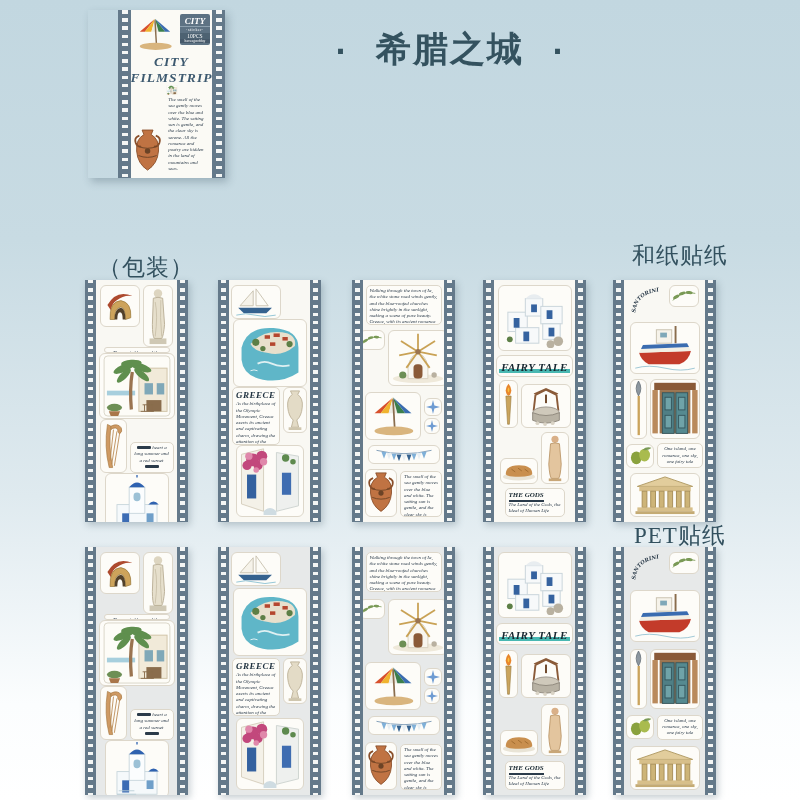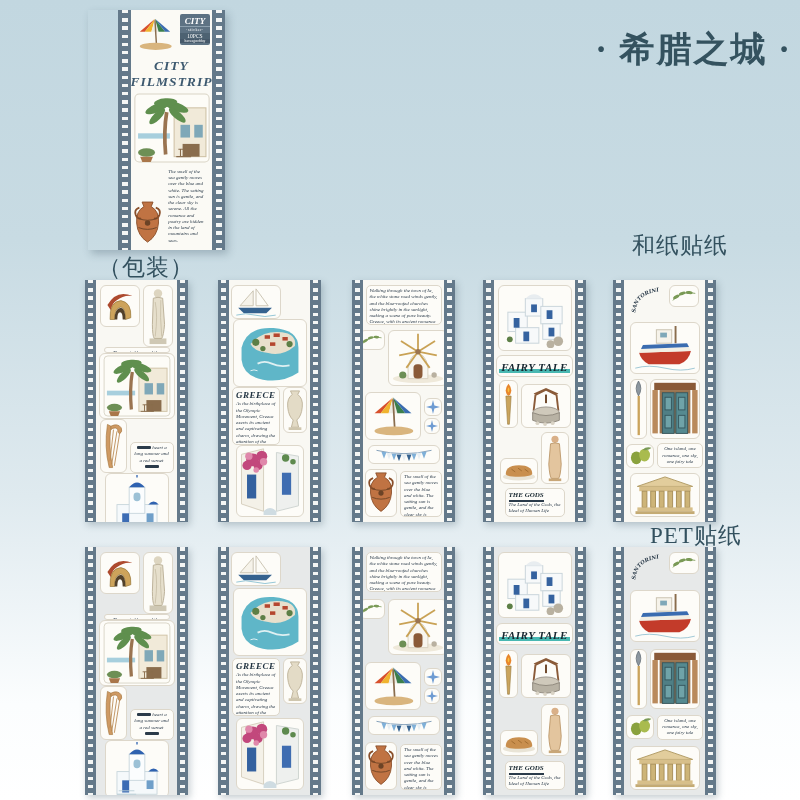--- a/index.html
+++ b/index.html
@@ -4,21 +4,21 @@
 <style>
   html,body{margin:0;padding:0;}
   body{
     width:800px;height:800px;overflow:hidden;position:relative;
     font-family:"Liberation Serif","DejaVu Serif",serif;
     background:linear-gradient(180deg,#c2d7e0 0%,#c8dbe3 30%,#dfeaef 62%,#fbfdfe 88%,#ffffff 100%);
   }
   .abs{position:absolute;}
   
   .hdr{left:330px;top:26px;width:462px;color:#34525f;}
-  .hdr h1{margin:0 0 12px 0;font-size:35px;font-weight:bold;text-align:right;letter-spacing:2px;}
+  .hdr h1{margin:0 0 12px 0;font-size:35px;font-weight:bold;text-align:left;letter-spacing:2px;font-family:Liberation Mono, monospace;}
   .hdr p{margin:0 0 17px 0;font-size:27px;letter-spacing:1px;}
   .hdr p.i1{padding-left:4px;}
   .hdr p.i2{padding-left:24px;}
   
   .cap{color:#33515f;font-size:23px;letter-spacing:1px;}
   
   .strip{display:flex;box-shadow:2px 3px 7px rgba(55,80,95,.28);}
   .edge{width:11px;flex:0 0 11px;background-color:#64798a;
         background-image:repeating-linear-gradient(180deg,#f4f6f5 0 3.5px,rgba(0,0,0,0) 3.5px 8.2px);
         background-size:5px 100%;background-repeat:no-repeat;background-position:center top;}
@@ -30,21 +30,21 @@
   .txtblk{background:#fdfcf8;border:1px solid #ddd7ca;border-radius:5px;padding:2px 3px;
           font-size:5px;line-height:1.25;font-style:italic;color:#2b3b4a;text-align:center;overflow:hidden;}
   .txtblk .ttl{display:block;font-size:9px;letter-spacing:.5px;color:#1d2f3d;}
   .txtblk.left{text-align:left;}
   .bar{display:inline-block;width:14px;height:3px;background:#2b3b4a;border-radius:1px;vertical-align:middle;margin:0 1px;}
   .ft-title{font-size:11px;font-weight:bold;font-style:italic;color:#16262f;letter-spacing:.5px;
             background:linear-gradient(0deg,#49b8b2 0 32%,rgba(0,0,0,0) 32%);padding:0 2px;}
   .gods{font-size:7px;font-weight:bold;font-style:italic;color:#16262f;
         border-bottom:2px solid #2b3b4a;display:inline-block;}
   
-  .pkg{left:88px;top:10px;width:107px;height:240px;display:flex;box-shadow:3px 4px 8px rgba(55,80,95,.3);padding-left:30px;}
+  .pkg{left:88px;top:10px;width:107px;height:168px;display:flex;box-shadow:3px 4px 8px rgba(55,80,95,.3);padding-left:30px;}
   .pkg .edge{width:13px;flex:0 0 13px;background-size:6px 100%;}
   .pkg .pcon{flex:1;background:#fbfaf5;display:flex;flex-direction:column;align-items:center;
              justify-content:space-between;padding:4px 2px;overflow:hidden;}
   .tag{width:37px;background:#5d7283;border-radius:2px;color:#fff;text-align:center;padding:2px 0;}
   .tag .t1{font-size:9px;font-weight:bold;font-style:italic;display:block;border-bottom:1px solid #8da0ae;}
   .tag .t2{font-size:4px;display:block;letter-spacing:.5px;}
   .tag .t3{font-size:5.5px;display:block;background:#4d6272;margin-top:1px;}
   .tag .t4{font-size:3.6px;display:block;background:#46596a;}
   .pkg-title{font-size:13.5px;font-weight:bold;font-style:italic;color:#3e5a70;letter-spacing:1px;
              text-align:center;line-height:1.15;}
@@ -341,22 +341,22 @@
         </svg>
       <div class="txtblk left" style="border:none;background:none;width:40px">
         <span>The smell of the sea gently moves over the blue and white. The setting sun is gentle, and the clear sky is serene. All the romance and poetry are hidden in the land of mountains and seas.</span>
       </div>
     </div>
   </div>
   <div class="edge"></div>
 </figure>
 
 <div class="abs cap" style="left:98px;top:252px;">（包装）</div>
-<div class="abs cap" style="left:632px;top:230px;font-family:Liberation Mono, monospace;">和纸贴纸</div>
-<div class="abs cap" style="left:650px;top:520px;">PET贴纸</div>
+<div class="abs cap" style="left:632px;top:240px;font-family:Liberation Mono, monospace;">和纸贴纸</div>
+<div class="abs cap" style="left:634px;top:520px;">PET贴纸</div>
 
 <div class="abs slot" style="left:85px;top:280px">
   <div class="strip" style="height:100%">
     <div class="edge"></div>
     <div class="scon">
       <div class="srow" style="align-items:flex-start">
         <svg class="stk" style="width:36px;height:38px">
             <use href="#s-helmet"></use>
           </svg>
         <svg class="stk" style="width:26px;height:58px">

